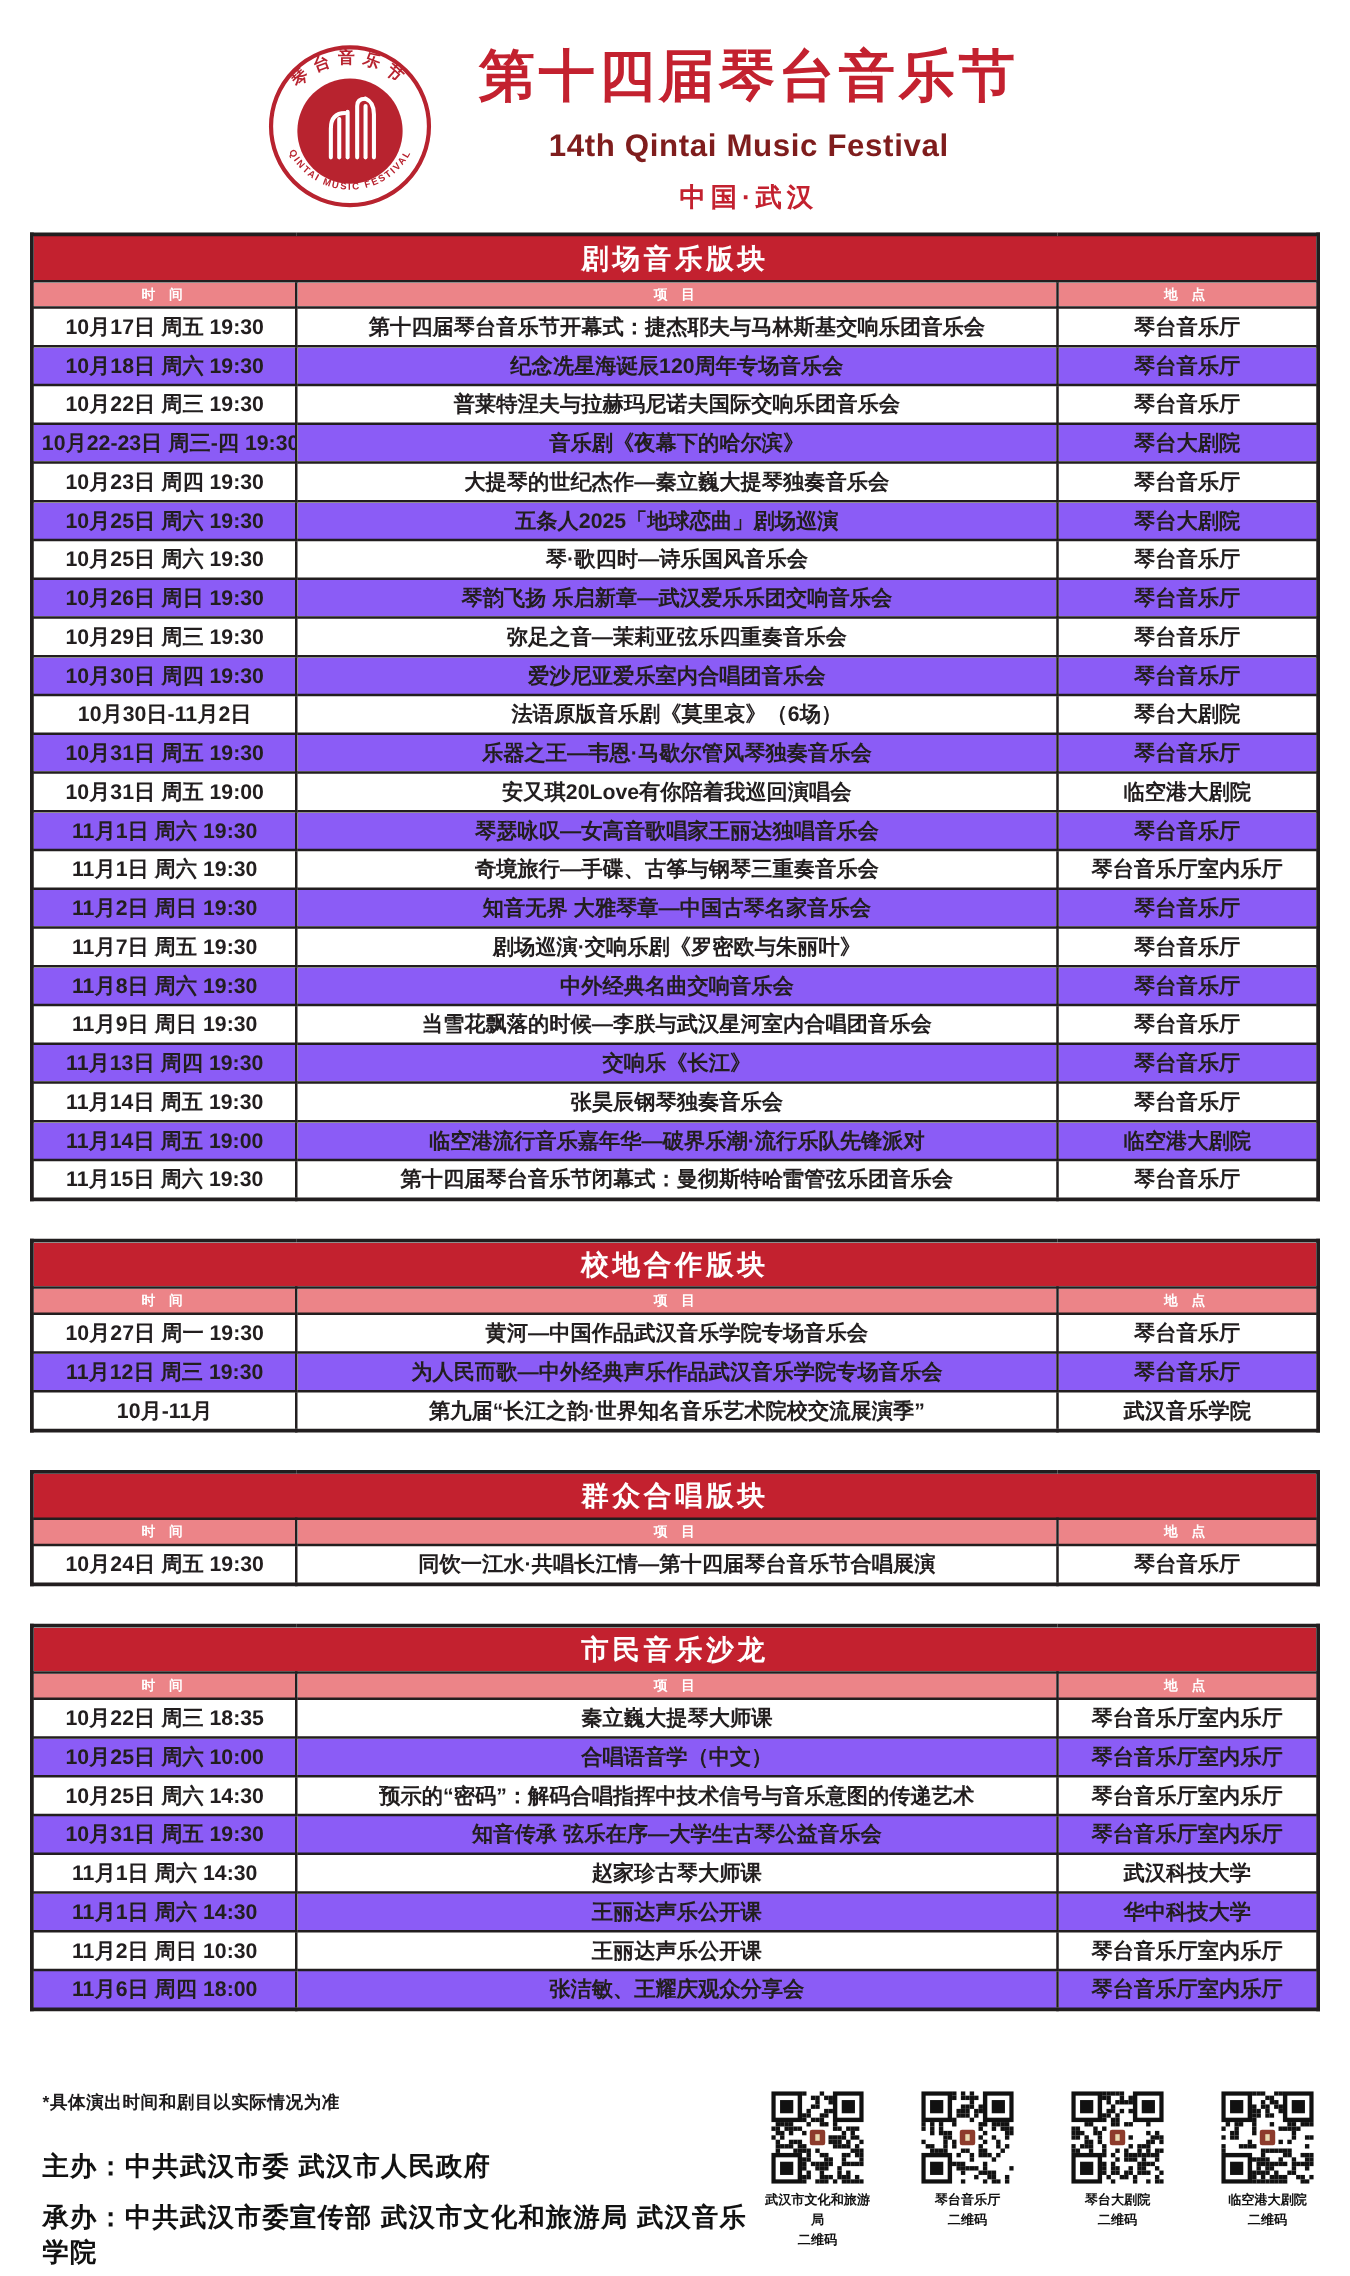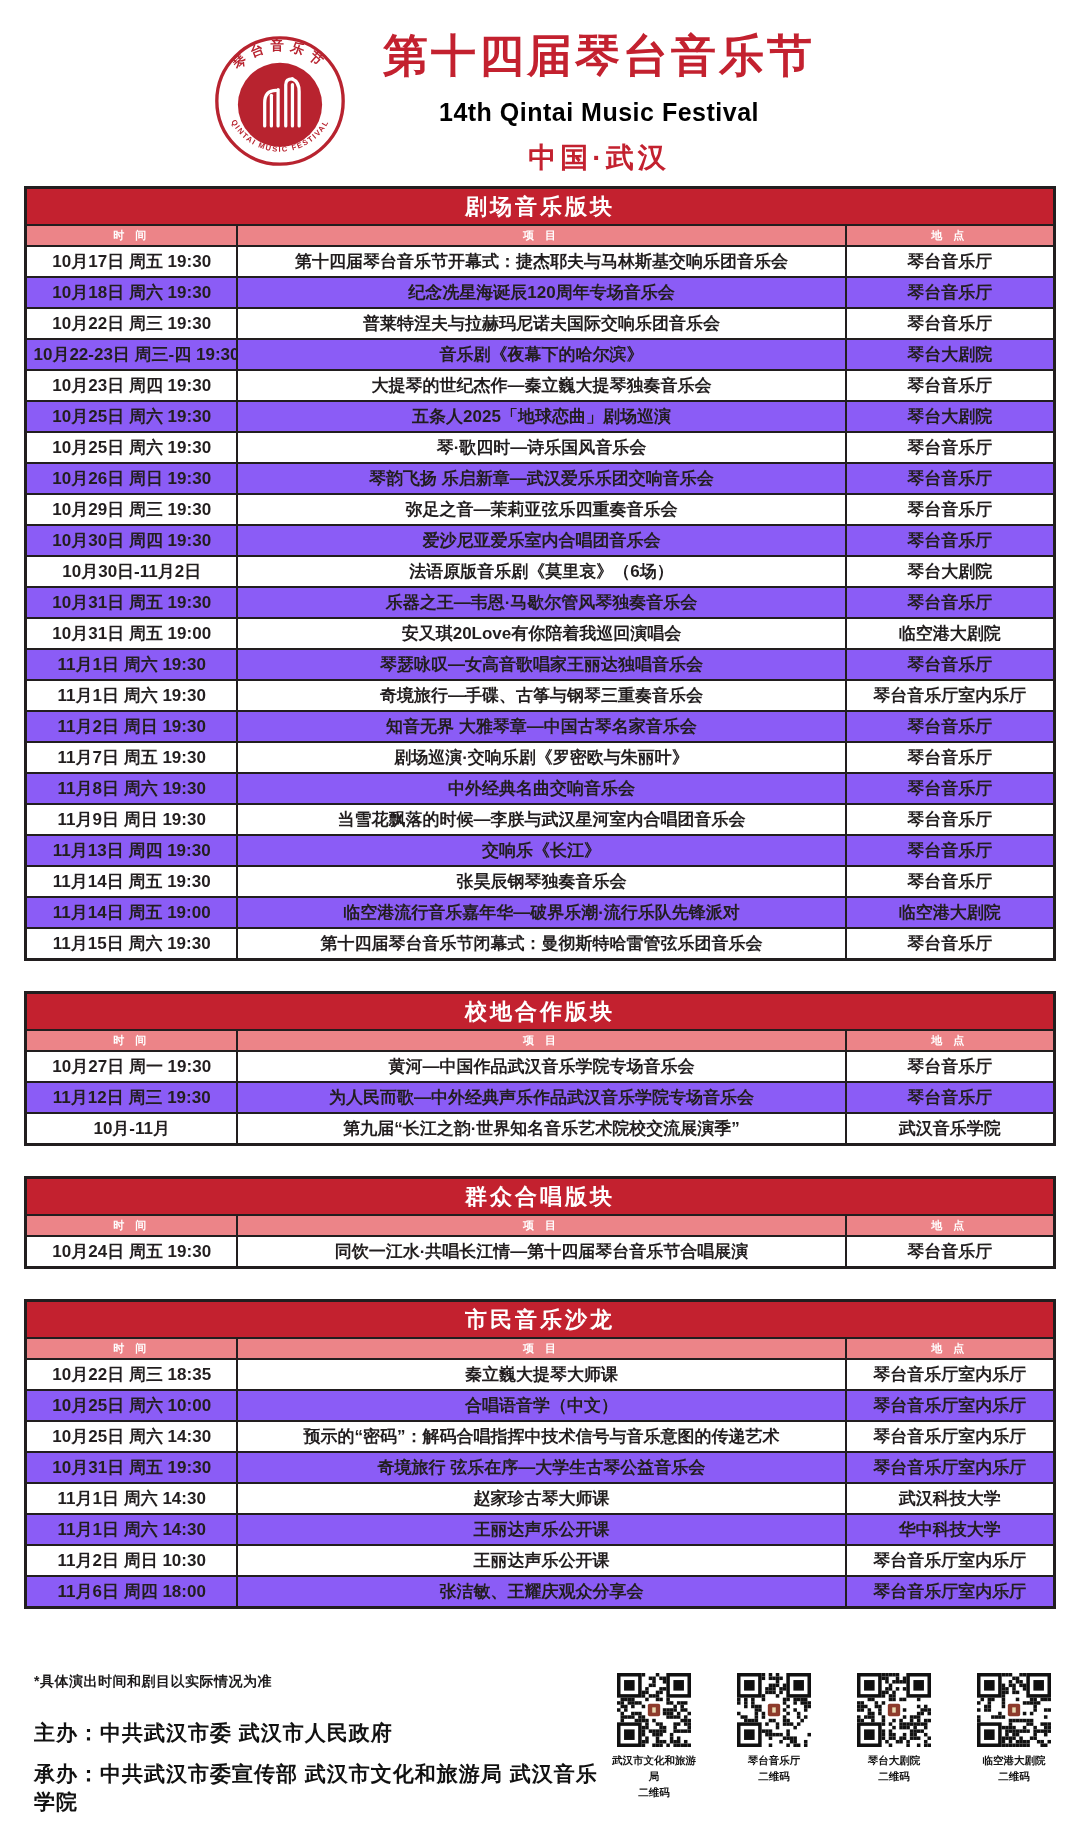--- a/index.html
+++ b/index.html
@@ -6,22 +6,22 @@
   .page{width:1080px;height:1821px;margin:0 auto;background:#fff;overflow:hidden;
         font-family:"Liberation Sans",sans-serif;color:#1c1a1b;box-sizing:border-box;}
 
   
   .hero{display:flex;justify-content:center;align-items:center;gap:36px;
         padding-top:16px;height:186px;box-sizing:border-box;transform:translateX(-26px);}
   .logo{width:134px;height:134px;flex:0 0 auto;}
   .titles{text-align:center;}
   .title-cn{font-family:"Liberation Serif",serif;font-size:45px;font-weight:700;
             color:#C3212F;letter-spacing:3px;margin:0 0 12px;text-align:center;}
-  .title-en{font-size:25px;font-weight:700;color:#000000;letter-spacing:.5px;margin-bottom:12px;}
-  .title-loc{font-size:28px;font-weight:700;color:#C3212F;letter-spacing:4px;}
+  .title-en{font-size:25px;font-weight:700;color:#7f1d1d;letter-spacing:.5px;margin-bottom:12px;}
+  .title-loc{font-size:21px;font-weight:700;color:#C3212F;letter-spacing:4px;}
 
   
   table.sched{width:1028px;margin:0 auto 30px;border-collapse:collapse;table-layout:fixed;
               border:3px solid #221e1f;}
   table.sched th,table.sched td{border:2px solid #221e1f;text-align:center;font-weight:700;
               overflow:hidden;white-space:nowrap;}
   th.band{background:#C3212F;color:#fff;font-size:22px;letter-spacing:3px;height:33px;}
   tr.cols th{background:#EC8488;color:#fff;font-size:11px;height:19px;letter-spacing:4px;padding:0;}
   table.sched td{font-size:17px;height:29px;padding:0 6px;color:#221e1f;background:#fff;}
   tr.alt td{background:#8b5cf6;}
@@ -294,21 +294,21 @@
           <td>合唱语音学（中文）</td>
           <td>琴台音乐厅室内乐厅</td>
         </tr>
         <tr>
           <td>10月25日 周六 14:30</td>
           <td>预示的“密码”：解码合唱指挥中技术信号与音乐意图的传递艺术</td>
           <td>琴台音乐厅室内乐厅</td>
         </tr>
         <tr class="alt">
           <td>10月31日 周五 19:30</td>
-          <td>奇境旅行 弦乐在序—大学生古琴公益音乐会</td>
+          <td>知音传承 弦乐在序—大学生古琴公益音乐会</td>
           <td>琴台音乐厅室内乐厅</td>
         </tr>
         <tr>
           <td>11月1日 周六 14:30</td>
           <td>赵家珍古琴大师课</td>
           <td>武汉科技大学</td>
         </tr>
         <tr class="alt">
           <td>11月1日 周六 14:30</td>
           <td>王丽达声乐公开课</td>

